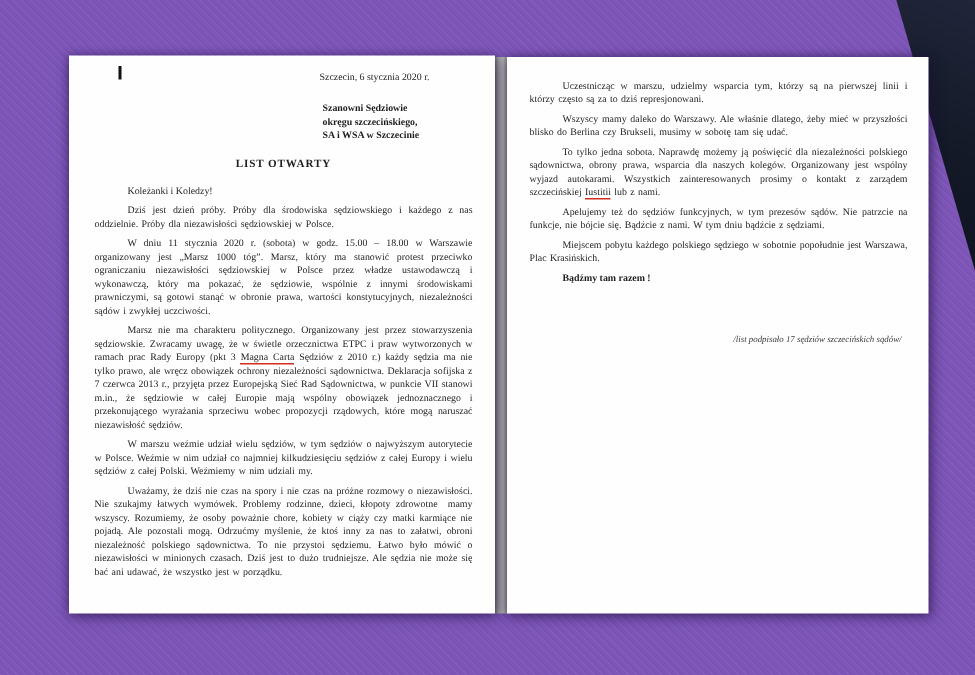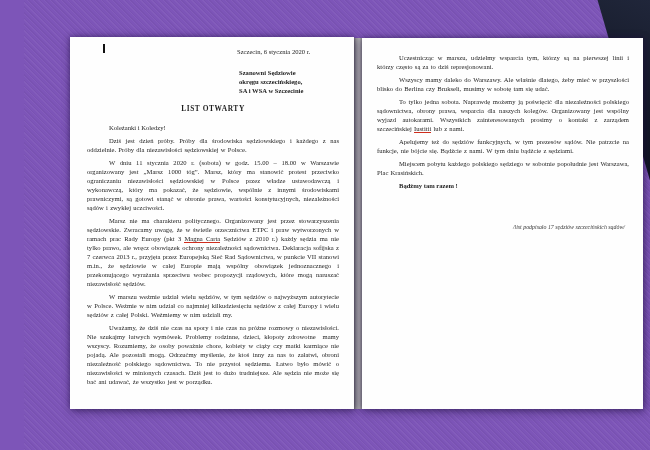--- a/index.html
+++ b/index.html
@@ -2,21 +2,21 @@
 <html><head>
 <meta charset="utf-8">
 <style>
   html,body{margin:0;padding:0;}
   body{
     width:650px;height:450px;overflow:hidden;position:relative;
     font-family:"Liberation Serif","DejaVu Serif",serif;
     background:#7d55b8;
   }
   
-  .scene{position:absolute;inset:0;margin-left:24px;}
+  .scene{position:absolute;inset:0;}
   .fabric{
     position:absolute;inset:0;
     background:
       linear-gradient(180deg, rgba(22,8,48,.55) 0px, rgba(22,8,48,.18) 9px, rgba(22,8,48,0) 18px),
       radial-gradient(circle at 104% 104%, rgba(12,9,28,.85) 0 26px, rgba(12,9,28,.35) 60px, rgba(12,9,28,0) 110px),
       radial-gradient(ellipse at 18% 35%, rgba(255,255,255,.10), rgba(255,255,255,0) 55%),
       repeating-linear-gradient(91deg,
         rgba(40,16,78,.62) 0px, rgba(40,16,78,.18) 4px,
         rgba(110,70,175,0) 12px, rgba(196,158,245,.42) 21px,
         rgba(196,158,245,.10) 27px, rgba(110,70,175,0) 33px,

